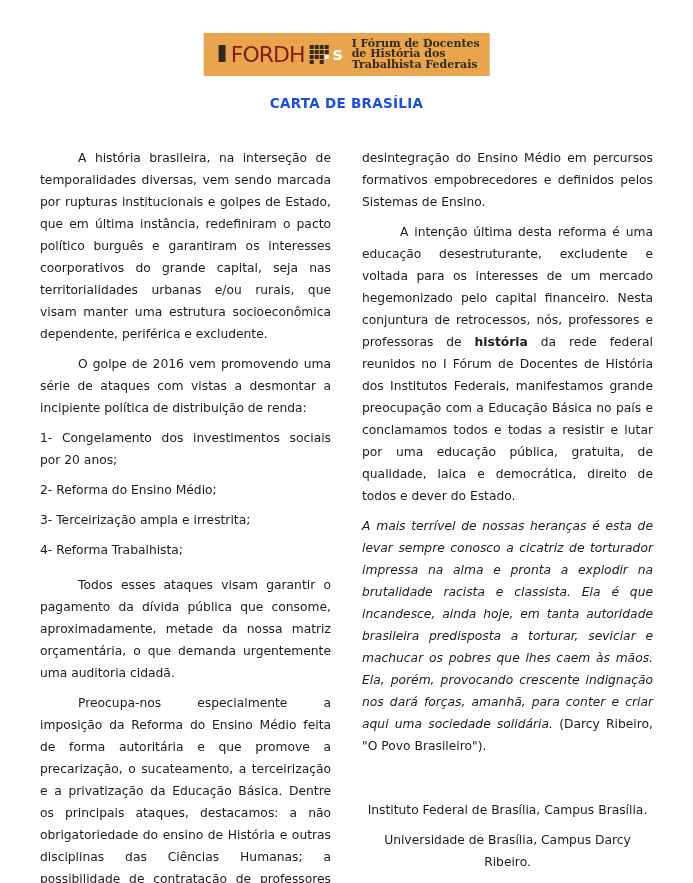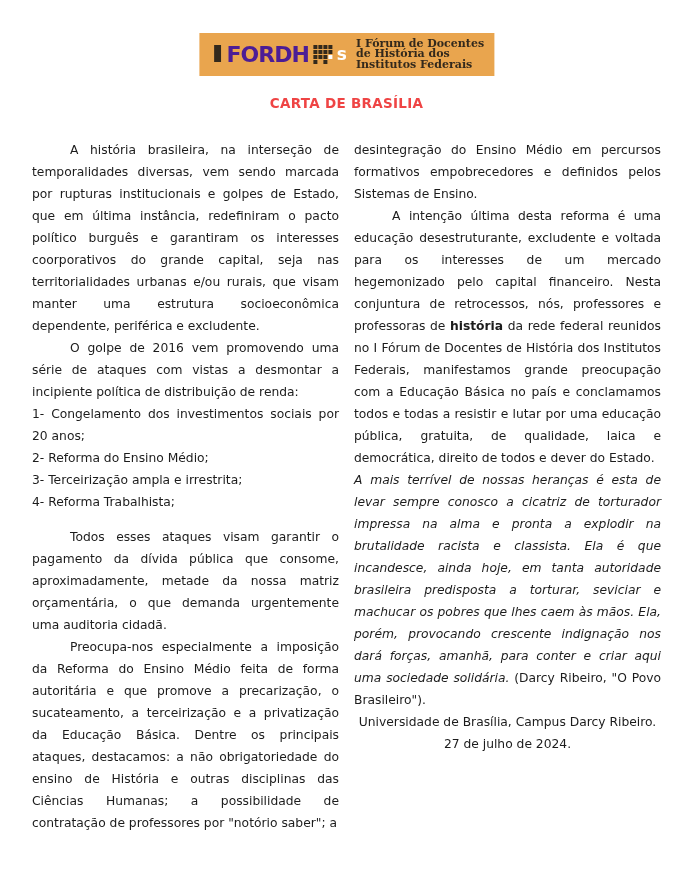--- a/index.html
+++ b/index.html
@@ -19,22 +19,22 @@
     background:#E9A54E;
     display:flex; align-items:center;
     padding:0 10px 0 14px; box-sizing:border-box; gap:9px;
   }
   .logo-word-wrap { display:flex; align-items:center; gap:2px; }
   .logo-i {
     font-weight:bold; font-size:23px; line-height:1;
     color:#33291c; transform:scaleX(1.6); margin-right:3px;
   }
   .logo-word {
-    font-weight:bold; font-size:22px; line-height:1;
-    color:#4c1d95; letter-spacing:-1px;
+    font-weight:normal; font-size:22px; line-height:1;
+    color:#7f1d1d; letter-spacing:-1px;
   }
   .if-grid {
     display:grid; grid-template-columns:repeat(4,4px); grid-auto-rows:4px;
     gap:1px; margin:0 1px 0 3px;
   }
   .if-grid i { display:block; width:4px; height:4px; }
   .if-grid i.d { background:#33291c; }
   .if-grid i.w { background:#ffffff; }
   .if-grid i.e { background:transparent; }
   .logo-s {
@@ -43,31 +43,31 @@
   }
   .logo-tagline {
     font-family:"DejaVu Serif", serif;
     font-weight:bold; font-size:11px; line-height:10.5px;
     color:#33291c; white-space:nowrap;
   }
   
   .doc-title {
     position:absolute; top:95px; left:0; width:100%;
     text-align:center; font-weight:bold; font-size:13.5px;
-    letter-spacing:0.3px; color:#ef4444; margin:0;
+    letter-spacing:0.3px; color:#1d4ed8; margin:0;
   }
   
   .columns {
     position:absolute; top:139px; left:32px;
     width:629px;
     display:flex; gap:15px;
   }
   .col { width:307px; }
   .para {
-    margin:0;
+    margin:8px;
     font-size:12.3px; line-height:22px;
     text-align:justify;
     color:#1c1c1c;
   }
   .para.body-indent { text-indent:38px; }
   .para.center { text-align:center; text-indent:0; }
 </style>
 </head>
 <body>
 
@@ -93,39 +93,40 @@
           <i class="d"></i>
           <i class="e"></i>
           <i class="d"></i>
           <i class="e"></i>
         </span>
       <span class="logo-s">s</span>
     </div>
     <div class="logo-tagline">
       <div>I Fórum de Docentes</div>
       <div>de História dos</div>
-      <div>Institutos Federais</div>
+      <div>Trabalhista Federais</div>
     </div>
   </header>
 
   <h1 class="doc-title">CARTA DE BRASÍLIA</h1>
 
   <main class="columns">
     <div class="col">
         <p class="para body-indent"><span>A história brasileira, na interseção de temporalidades diversas, vem sendo marcada por rupturas institucionais e golpes de Estado, que em última instância, redefiniram o pacto político burguês e garantiram os interesses coorporativos do grande capital, seja nas territorialidades urbanas e/ou rurais, que visam manter uma estrutura socioeconômica dependente, periférica e excludente.</span></p>
         <p class="para body-indent"><span>O golpe de 2016 vem promovendo uma série de ataques com vistas a desmontar a incipiente política de distribuição de renda:</span></p>
         <p class="para body"><span>1- Congelamento dos investimentos sociais por 20 anos;</span></p>
         <p class="para body"><span>2- Reforma do Ensino Médio;</span></p>
         <p class="para body"><span>3- Terceirização ampla e irrestrita;</span></p>
         <p class="para body"><span>4- Reforma Trabalhista;</span></p>
         <p class="para body-indent" style="margin-top: 13px;"><span>Todos esses ataques visam garantir o pagamento da dívida pública que consome, aproximadamente, metade da nossa matriz orçamentária, o que demanda urgentemente uma auditoria cidadã.</span></p>
         <p class="para body-indent"><span>Preocupa-nos especialmente a imposição da Reforma do Ensino Médio feita de forma autoritária e que promove a precarização, o sucateamento, a terceirização e a privatização da Educação Básica. Dentre os principais ataques, destacamos: a não obrigatoriedade do ensino de História e outras disciplinas das Ciências Humanas; a possibilidade de contratação de professores por "notório saber"; a</span></p>
       </div>
     <div class="col">
         <p class="para body"><span>desintegração do Ensino Médio em percursos formativos empobrecedores e definidos pelos Sistemas de Ensino.</span></p>
         <p class="para body-indent"><span>A intenção última desta reforma é uma educação desestruturante, excludente e voltada para os interesses de um mercado hegemonizado pelo capital financeiro. Nesta conjuntura de retrocessos, nós, professores e professoras de </span><span style="font-weight: bold;">história</span><span> da rede federal reunidos no I Fórum de Docentes de História dos Institutos Federais, manifestamos grande preocupação com a Educação Básica no país e conclamamos todos e todas a resistir e lutar por uma educação pública, gratuita, de qualidade, laica e democrática, direito de todos e dever do Estado.</span></p>
         <p class="para body"><span style="font-style: italic;">A mais terrível de nossas heranças é esta de levar sempre conosco a cicatriz de torturador impressa na alma e pronta a explodir na brutalidade racista e classista. Ela é que incandesce, ainda hoje, em tanta autoridade brasileira predisposta a torturar, seviciar e machucar os pobres que lhes caem às mãos. Ela, porém, provocando crescente indignação nos dará forças, amanhã, para conter e criar aqui uma sociedade solidária.</span><span> (Darcy Ribeiro, "O Povo Brasileiro").</span></p>
+        <p class="para center" style="margin-top: 42px;"><span>Instituto Federal de Brasília, Campus Brasília.</span></p>
         <p class="para center"><span>Universidade de Brasília, Campus Darcy Ribeiro.</span></p>
         <p class="para center"><span>27 de julho de 2024.</span></p>
       </div>
   </main>
 
 </div>
 
 </body></html>

